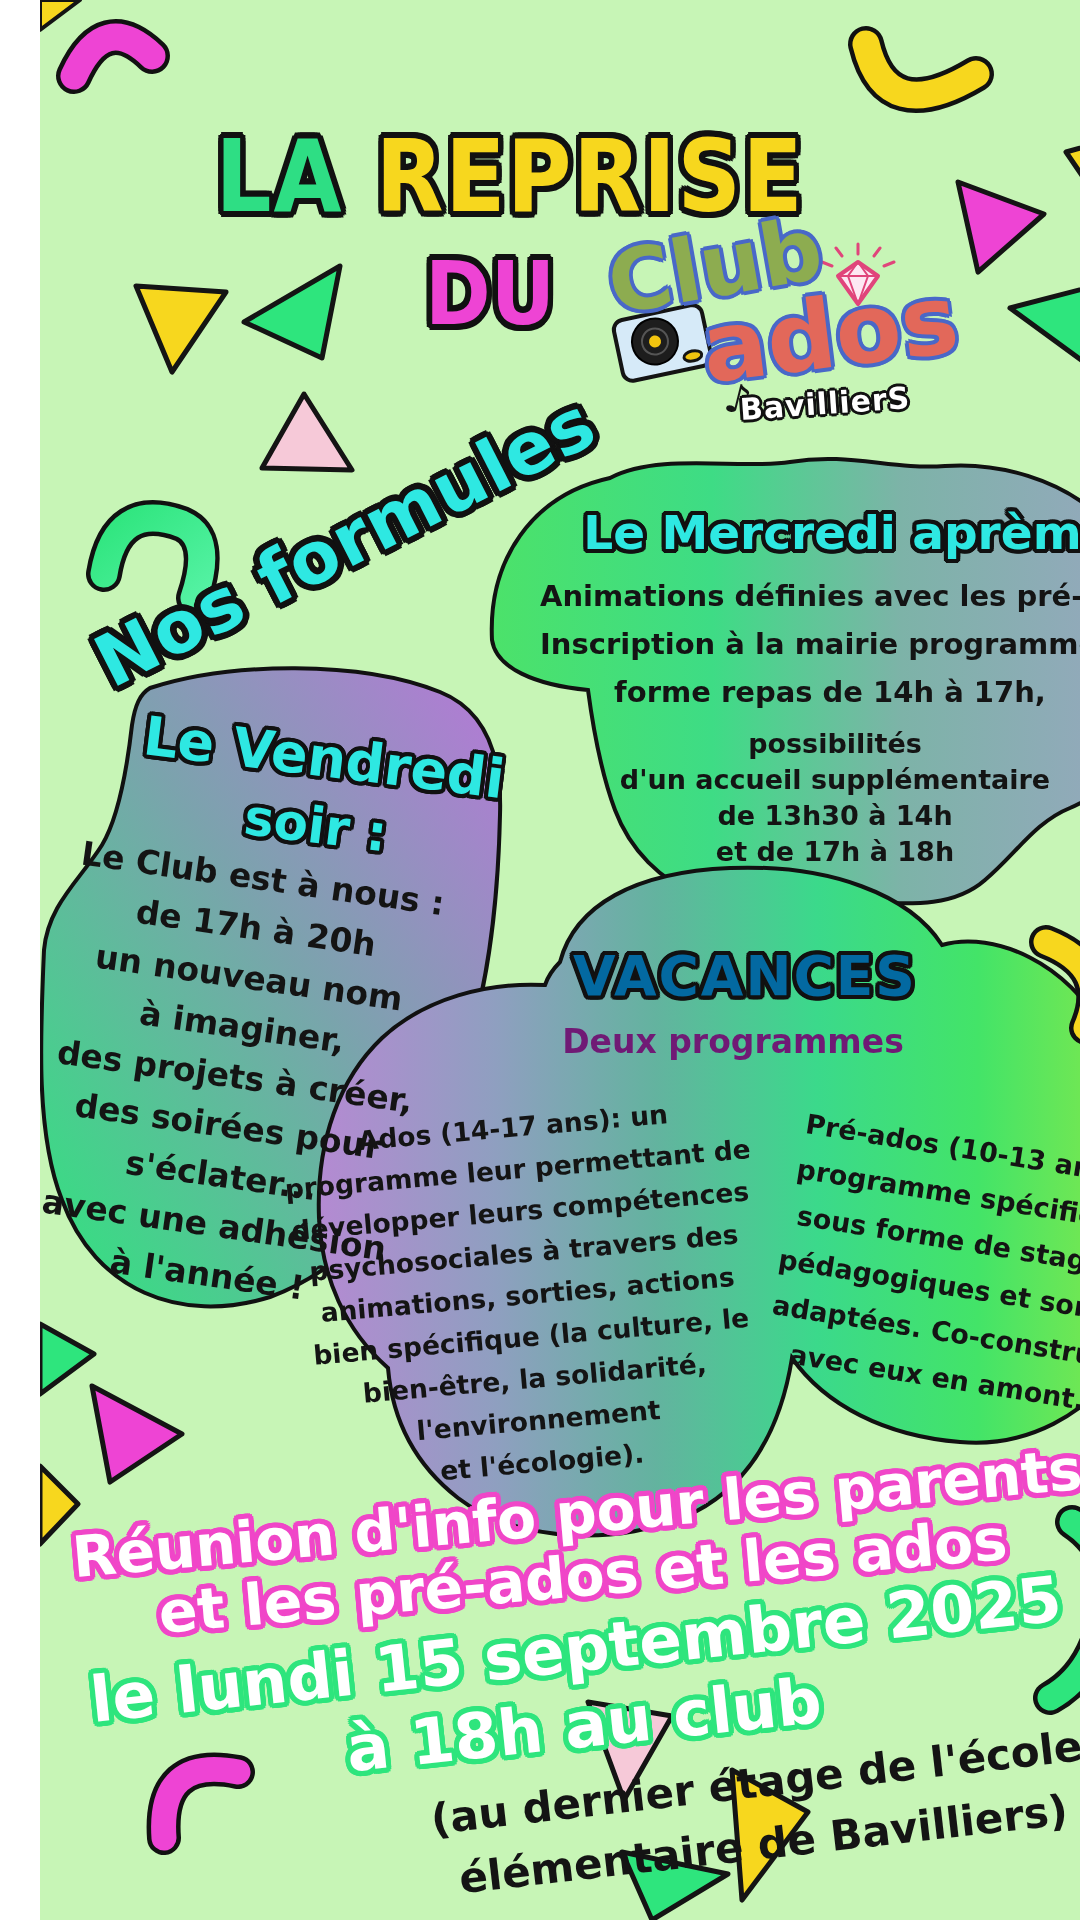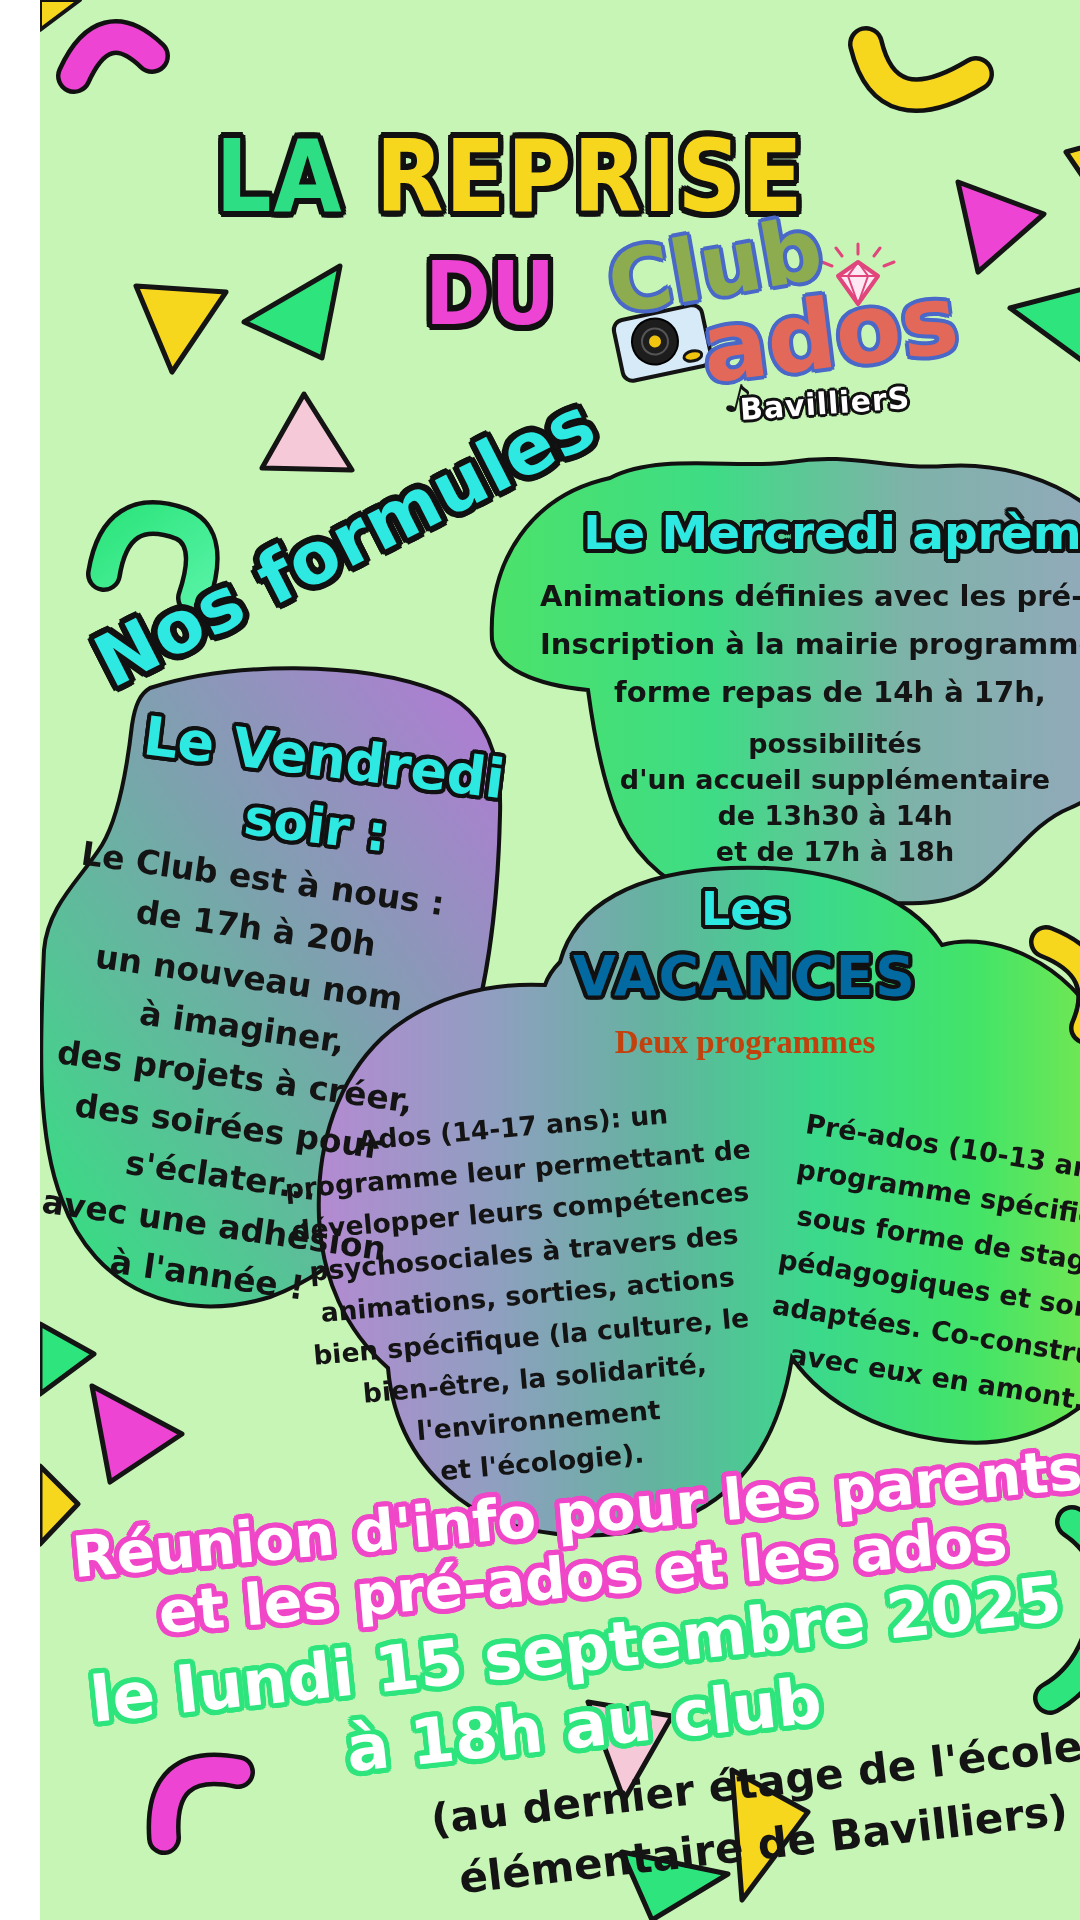--- a/index.html
+++ b/index.html
@@ -30,21 +30,21 @@
   .mbodyA{left:500px;top:572px;width:580px;font-size:29px;line-height:48px;color:#141414;}
   .mbodyB{left:505px;top:726px;width:580px;font-size:27px;line-height:36px;color:#141414;}
 
   .vhead{left:80px;top:722px;width:400px;color:#2ee8e2;transform:rotate(7deg);}
   .vhead .l1{font-size:54px;line-height:72px;}
   .vhead .l2{font-size:50px;line-height:64px;}
   .vbody{left:-20px;top:852px;width:430px;font-size:33px;line-height:50px;color:#141414;transform:rotate(8deg);}
 
   .vacles{left:430px;top:882px;width:550px;font-size:46px;color:#2ee8e2;}
   .vactit{left:430px;top:944px;width:550px;font-size:55px;letter-spacing:2px;color:#0369a1;}
-  .vacsub{left:420px;top:1018px;width:570px;font-size:33px;line-height:48px;color:#c2410c;font-family:Liberation Serif, serif;}
+  .vacsub{left:408px;top:1018px;width:570px;font-size:33px;line-height:48px;color:#701a75;}
   .adospar{left:255px;top:1106px;width:465px;font-size:26.5px;line-height:42px;color:#141414;transform:rotate(-5deg);}
   .prepar{left:740px;top:1126px;width:350px;font-size:27px;line-height:46px;color:#141414;transform:rotate(9deg);}
 
   .fpink{left:0;top:1482px;width:1080px;font-size:57px;line-height:63px;color:#ffffff;transform:rotate(-5deg);}
   .fgreen{left:0;top:1612px;width:1080px;font-size:63px;line-height:76px;color:#ffffff;transform:rotate(-6deg);}
   .fblack{left:360px;top:1752px;width:720px;font-size:42px;line-height:62px;color:#141414;transform:rotate(-6.5deg);}
 </style>
 </head>
 <body>
 
@@ -169,21 +169,20 @@
     <div>de 17h à 20h</div>
     <div>un nouveau nom</div>
     <div>à imaginer,</div>
     <div>des projets à créer,</div>
     <div>des soirées pour</div>
     <div>s'éclater...</div>
     <div>avec une adhésion</div>
     <div>à l'année !</div>
   </div>
 
-  <div class="txt vacles ok4">Les</div>
   <div class="txt vactit ok4">VACANCES</div>
   <div class="txt vacsub multi">
     <div>Deux programmes</div>
   </div>
   <div class="txt adospar multi">
     <div>Ados (14-17 ans): un</div>
     <div>programme leur permettant de</div>
     <div>développer leurs compétences</div>
     <div>psychosociales à travers des</div>
     <div>animations, sorties, actions</div>

